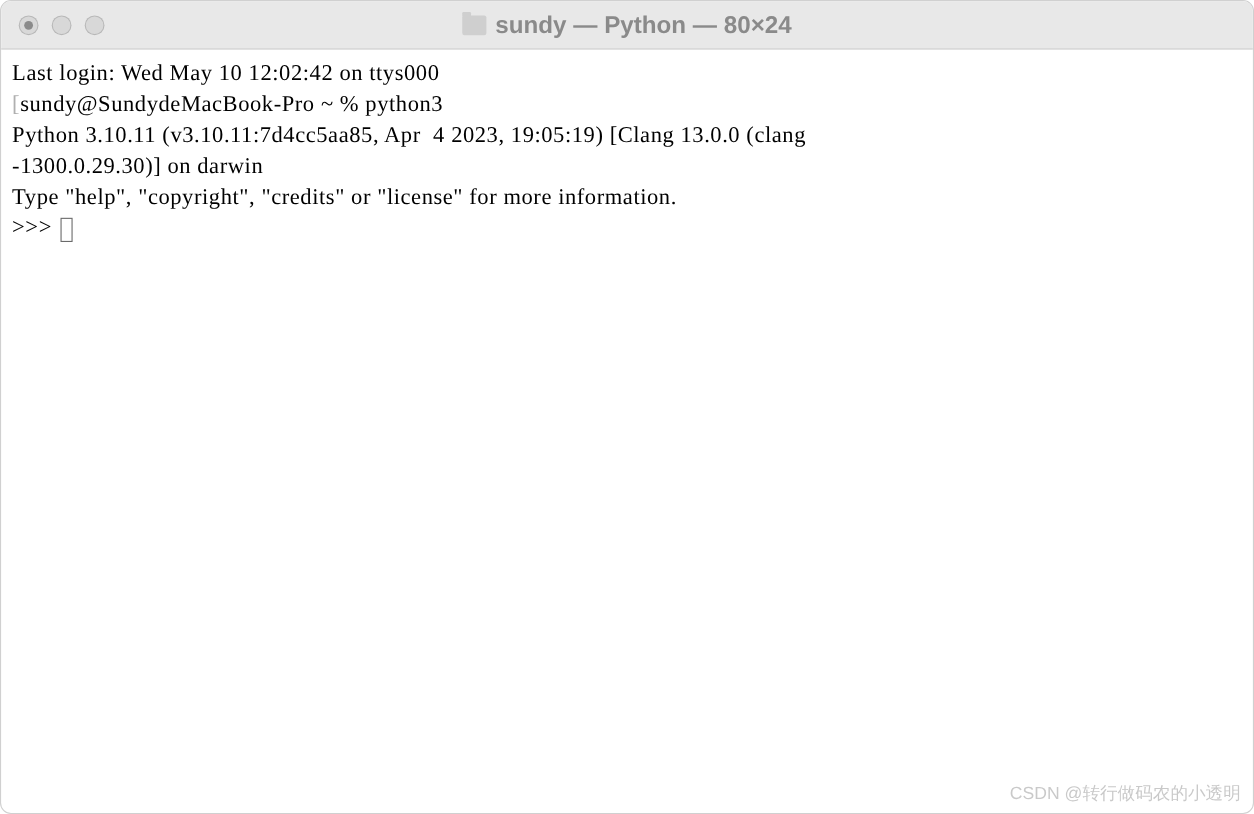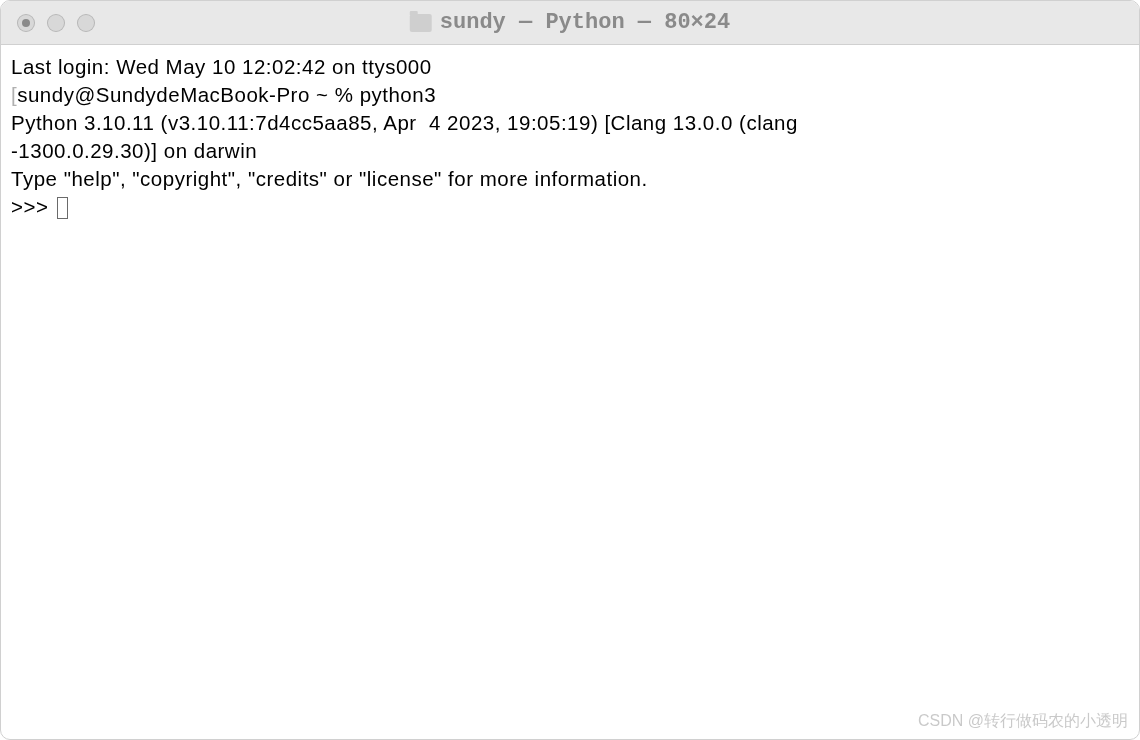--- a/index.html
+++ b/index.html
@@ -63,21 +63,21 @@
       transform: translate(-50%, -50%);
     }
     .title-center {
       position: absolute;
       left: 50%;
       transform: translateX(-50%);
       display: flex;
       align-items: center;
       gap: 8px;
       color: #8a8a8a;
-      font-family: Liberation Mono, monospace;
+      font-family: Liberation Sans, sans-serif;
       font-size: 22px;
       font-weight: 600;
     }
     .folder-icon {
       width: 22px;
       height: 18px;
       background: #c0c0c0;
       border-radius: 2px;
       position: relative;
       opacity: 0.6;
@@ -92,21 +92,21 @@
       background: #c0c0c0;
       border-radius: 1px 1px 0 0;
     }
     .terminal-content {
       flex: 1;
       padding: 8px 10px;
       font-size: 20.5px;
       line-height: 28px;
       color: #000000;
       white-space: pre;
-      font-family: Liberation Sans, sans-serif;
+      font-family: Liberation Serif, serif;
       letter-spacing: 0.5px;
       overflow: hidden;
     }
     .terminal-line {
       display: block;
     }
     .bracket {
       color: #b0b0b0;
     }
     .cursor {

